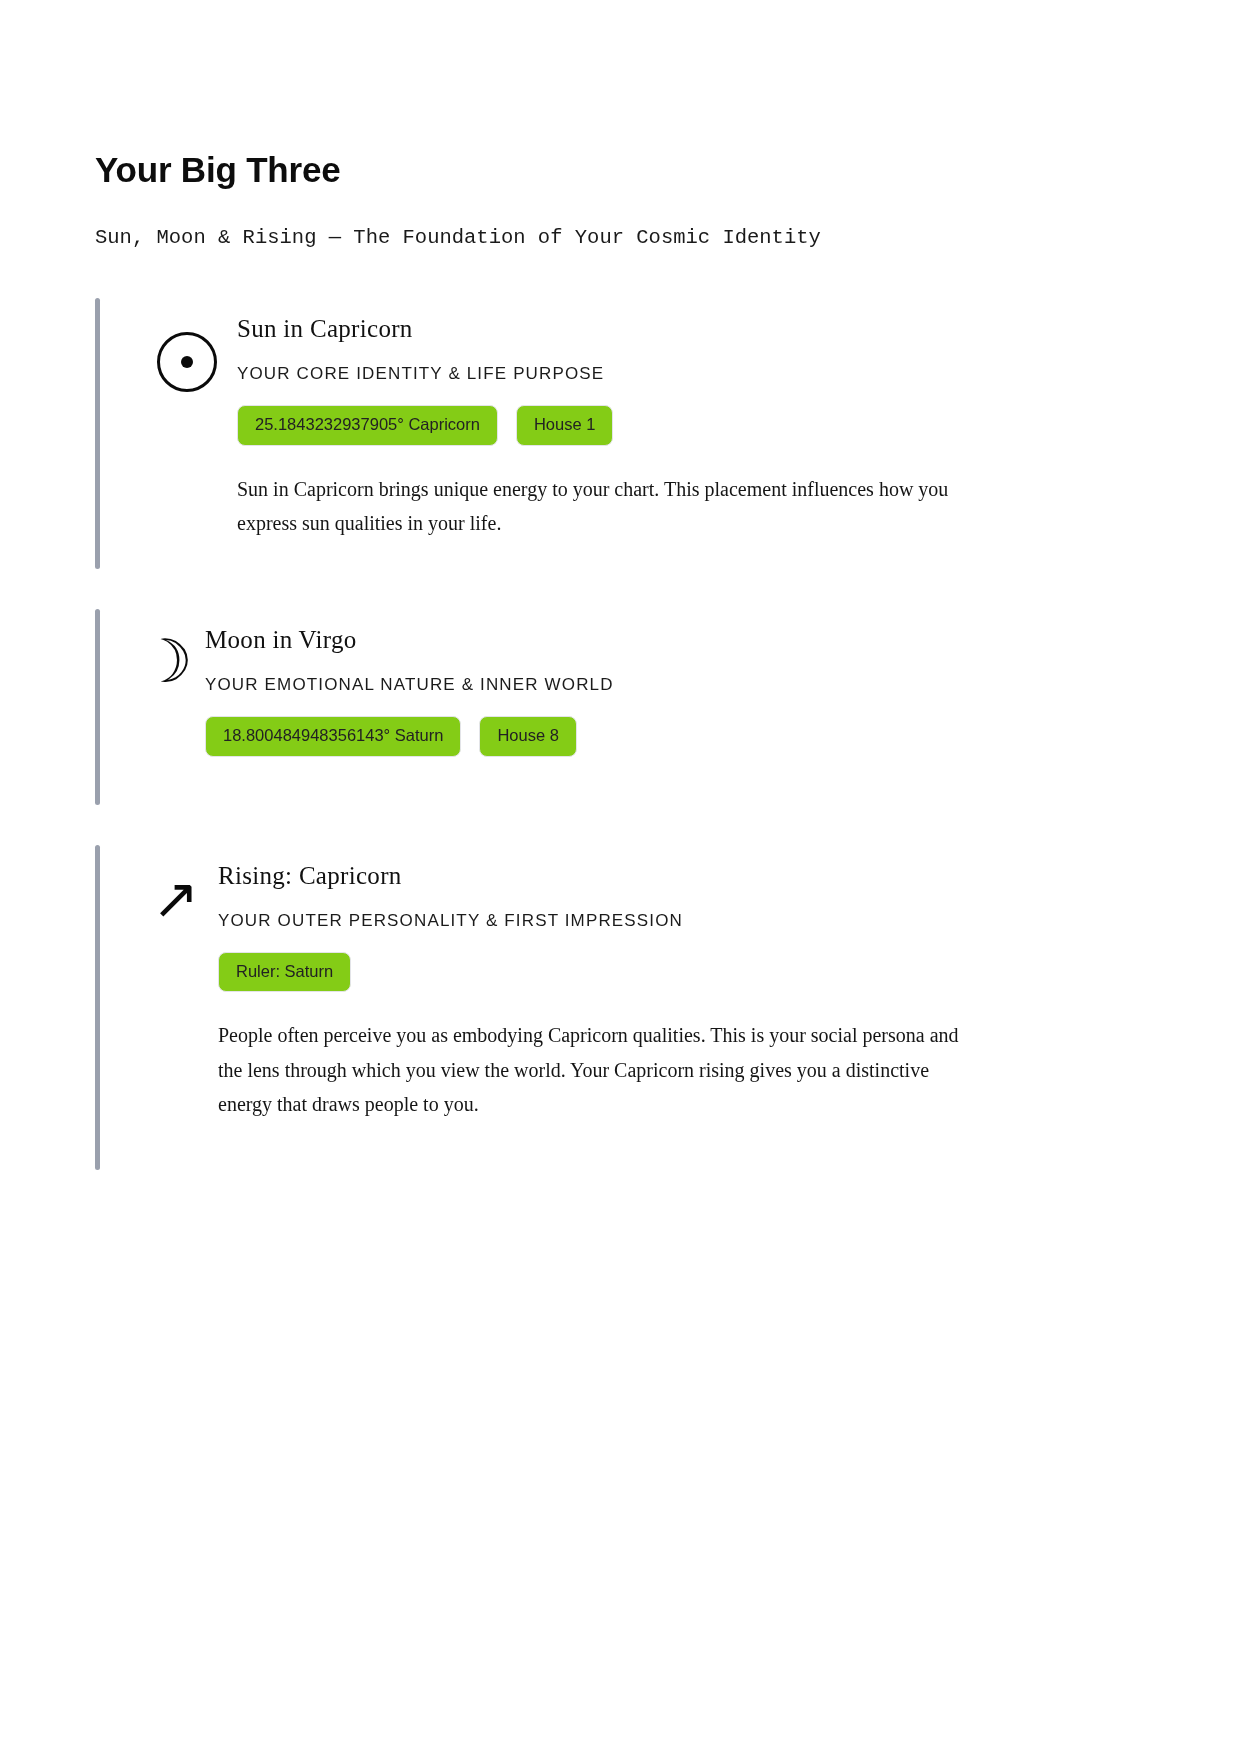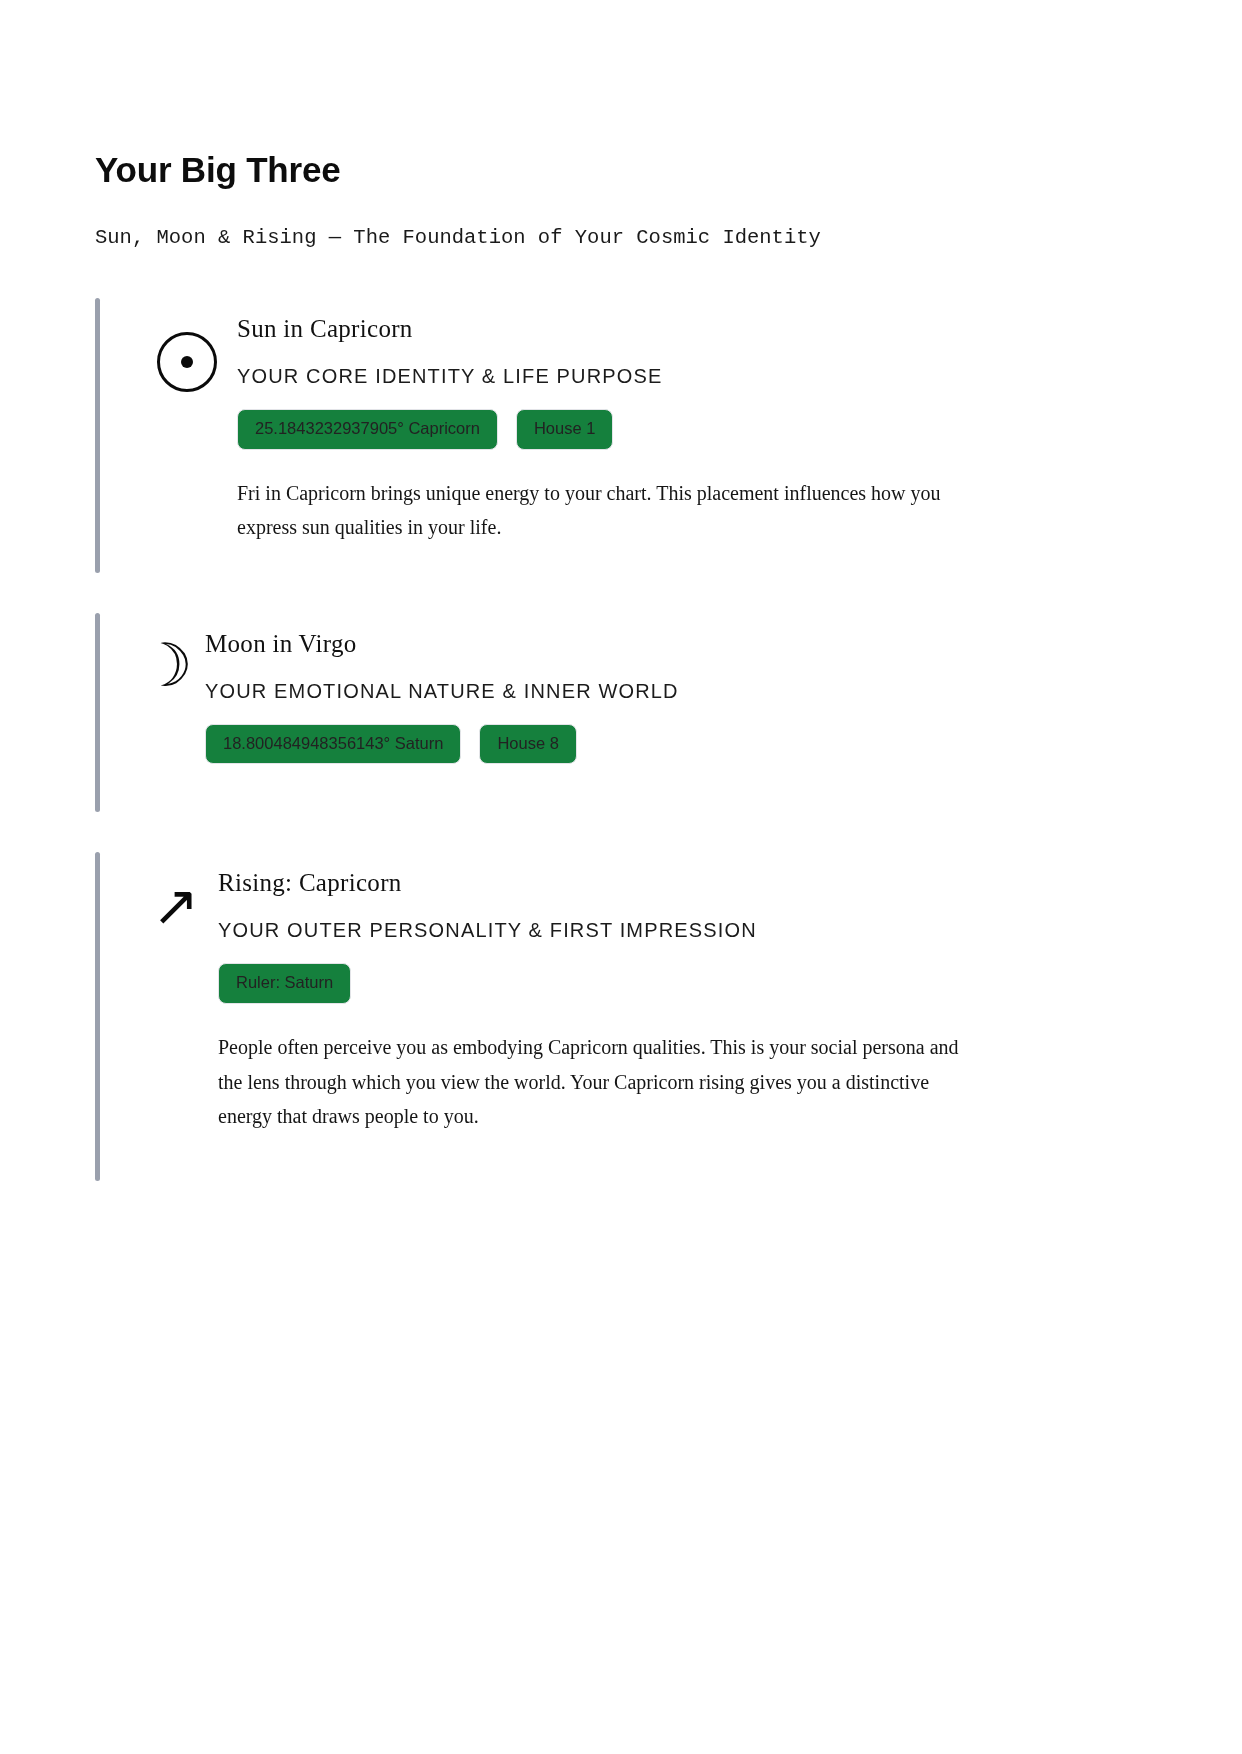--- a/index.html
+++ b/index.html
@@ -125,41 +125,41 @@
     font-family: "Liberation Serif", "DejaVu Serif", serif;
     font-size: 25px;
     font-weight: 400;
     letter-spacing: 0.3px;
     color: #111111;
     line-height: 1.2;
     margin: 0;
   }
   .card-kicker {
     font-family: "Liberation Sans", "DejaVu Sans", sans-serif;
-    font-size: 20px;
+    font-size: 17px;
     font-weight: 400;
     letter-spacing: 1.15px;
     color: #1b1b1b;
     line-height: 1.3;
     margin: 19px 0 0 0;
     text-transform: uppercase;
   }
 
   .badges {
     margin-top: 20px;
     display: flex;
     align-items: center;
     gap: 18px;
   }
   .badge {
     font-family: "Liberation Sans", "DejaVu Sans", sans-serif;
     font-size: 16.5px;
     font-weight: 400;
     color: #222222;
-    background: #15803d;
+    background: #84cc16;
     border: 1px solid #e3e4e8;
     border-radius: 8px;
     padding: 9px 17px 10px 17px;
     white-space: nowrap;
     line-height: 1.2;
   }
 
   .card-text {
     font-family: "Liberation Serif", "DejaVu Serif", serif;
     font-size: 20px;
@@ -197,21 +197,21 @@
         <div class="card-icon">
           <span class="icon-sun"></span>
         </div>
         <div class="card-body">
           <h2 class="card-title">Sun in Capricorn</h2>
           <div class="card-kicker">YOUR CORE IDENTITY &amp; LIFE PURPOSE</div>
           <div class="badges">
             <span class="badge">25.1843232937905° Capricorn</span>
             <span class="badge">House 1</span>
           </div>
-          <p class="card-text w-sun">Fri in Capricorn brings unique energy to your chart. This placement influences how you express sun qualities in your life.</p>
+          <p class="card-text w-sun">Sun in Capricorn brings unique energy to your chart. This placement influences how you express sun qualities in your life.</p>
         </div>
       </div>
     </section>
 
     <section class="card moon">
       <span class="card-accent" style="background: rgb(154, 160, 173);"></span>
       <div class="card-inner">
         <div class="card-icon">
           <span class="icon-moon">☽</span>
         </div>

